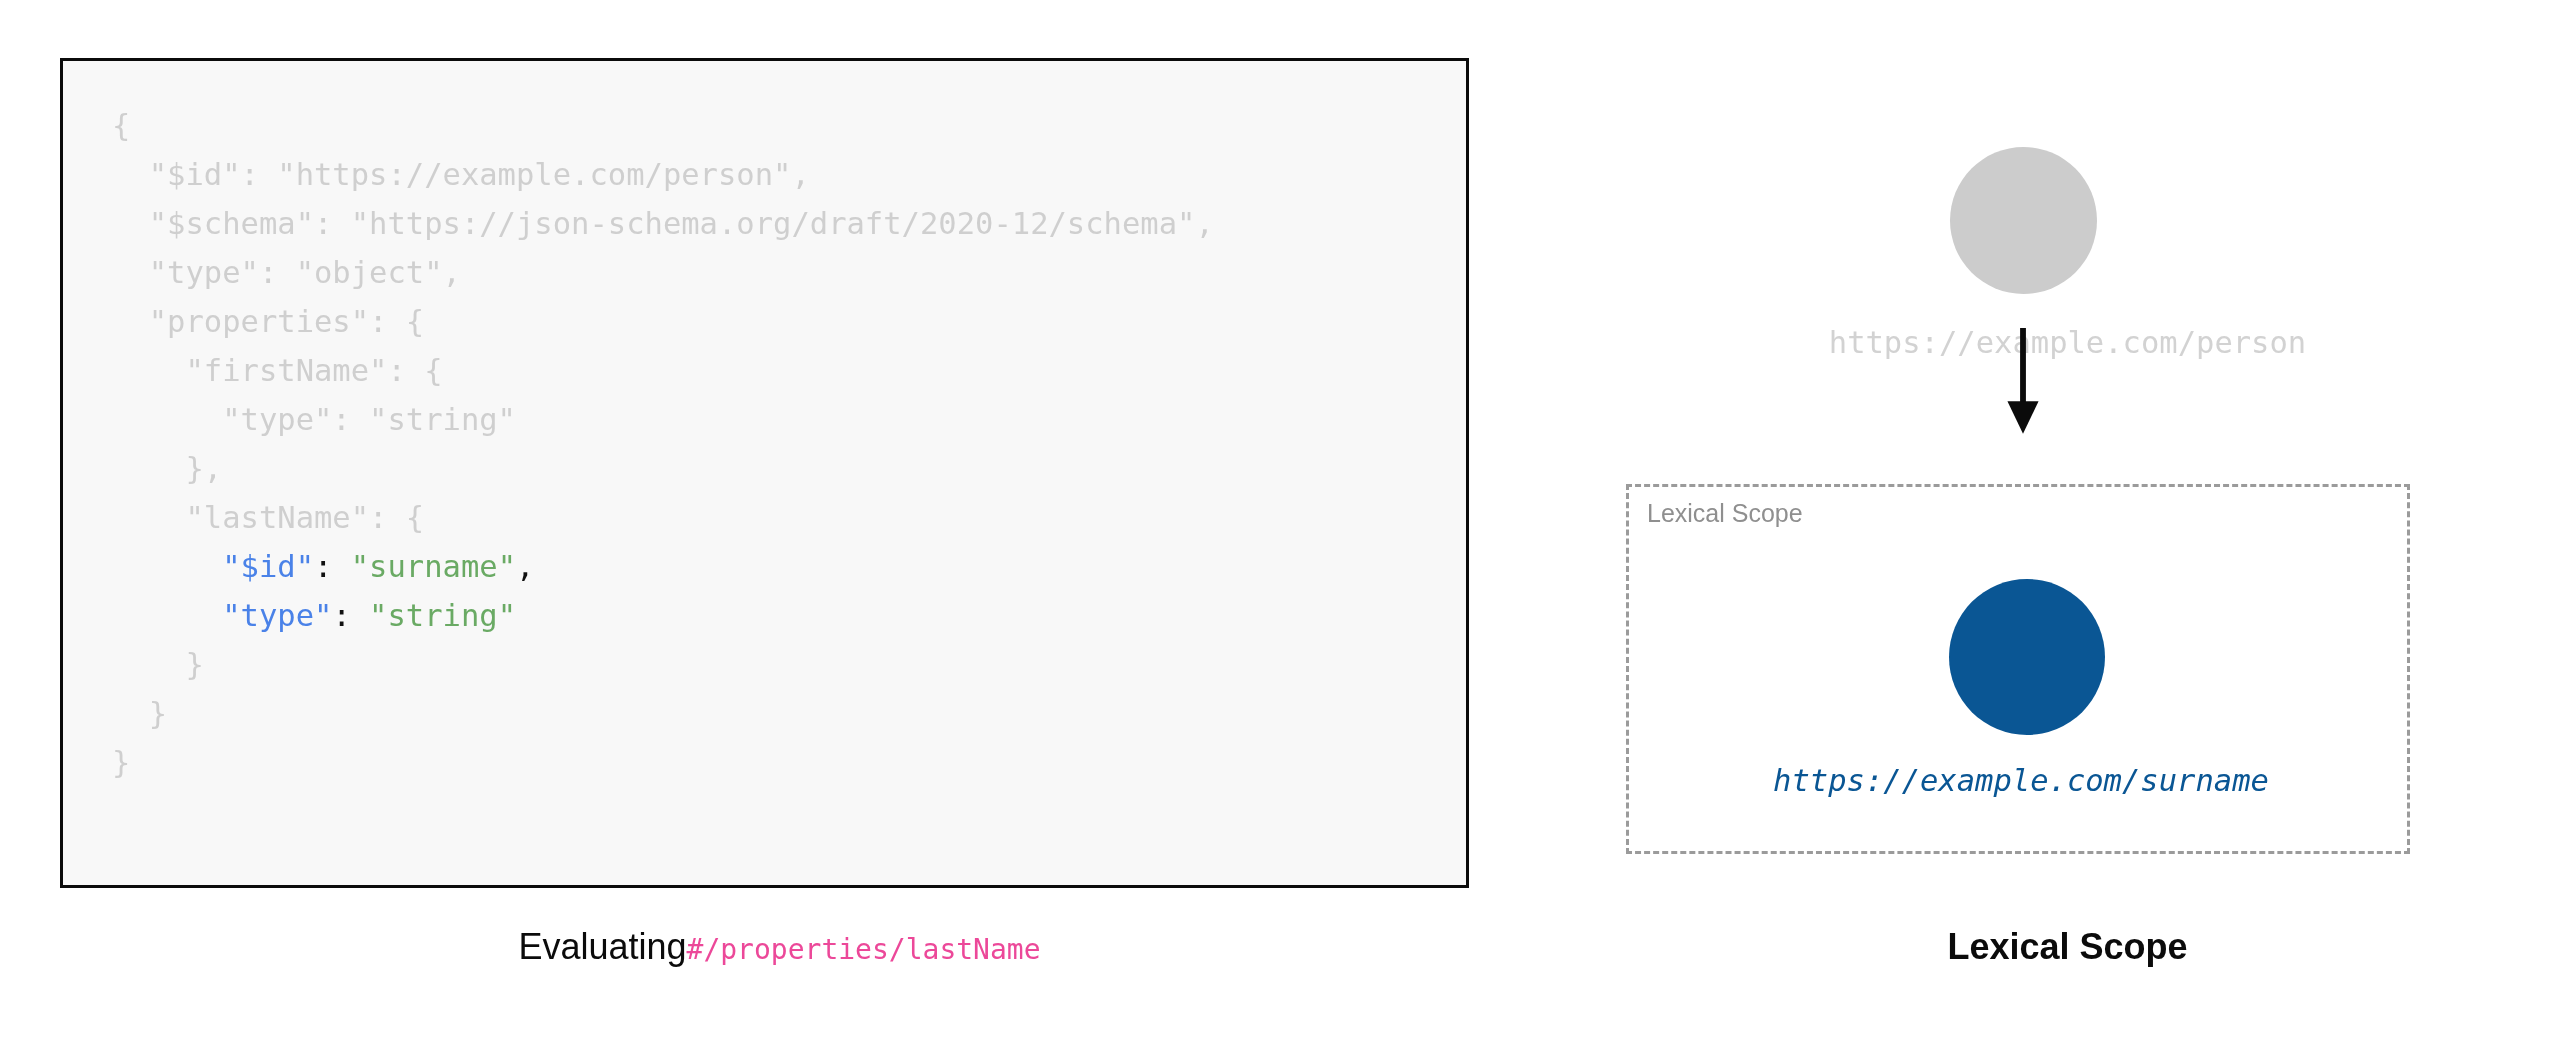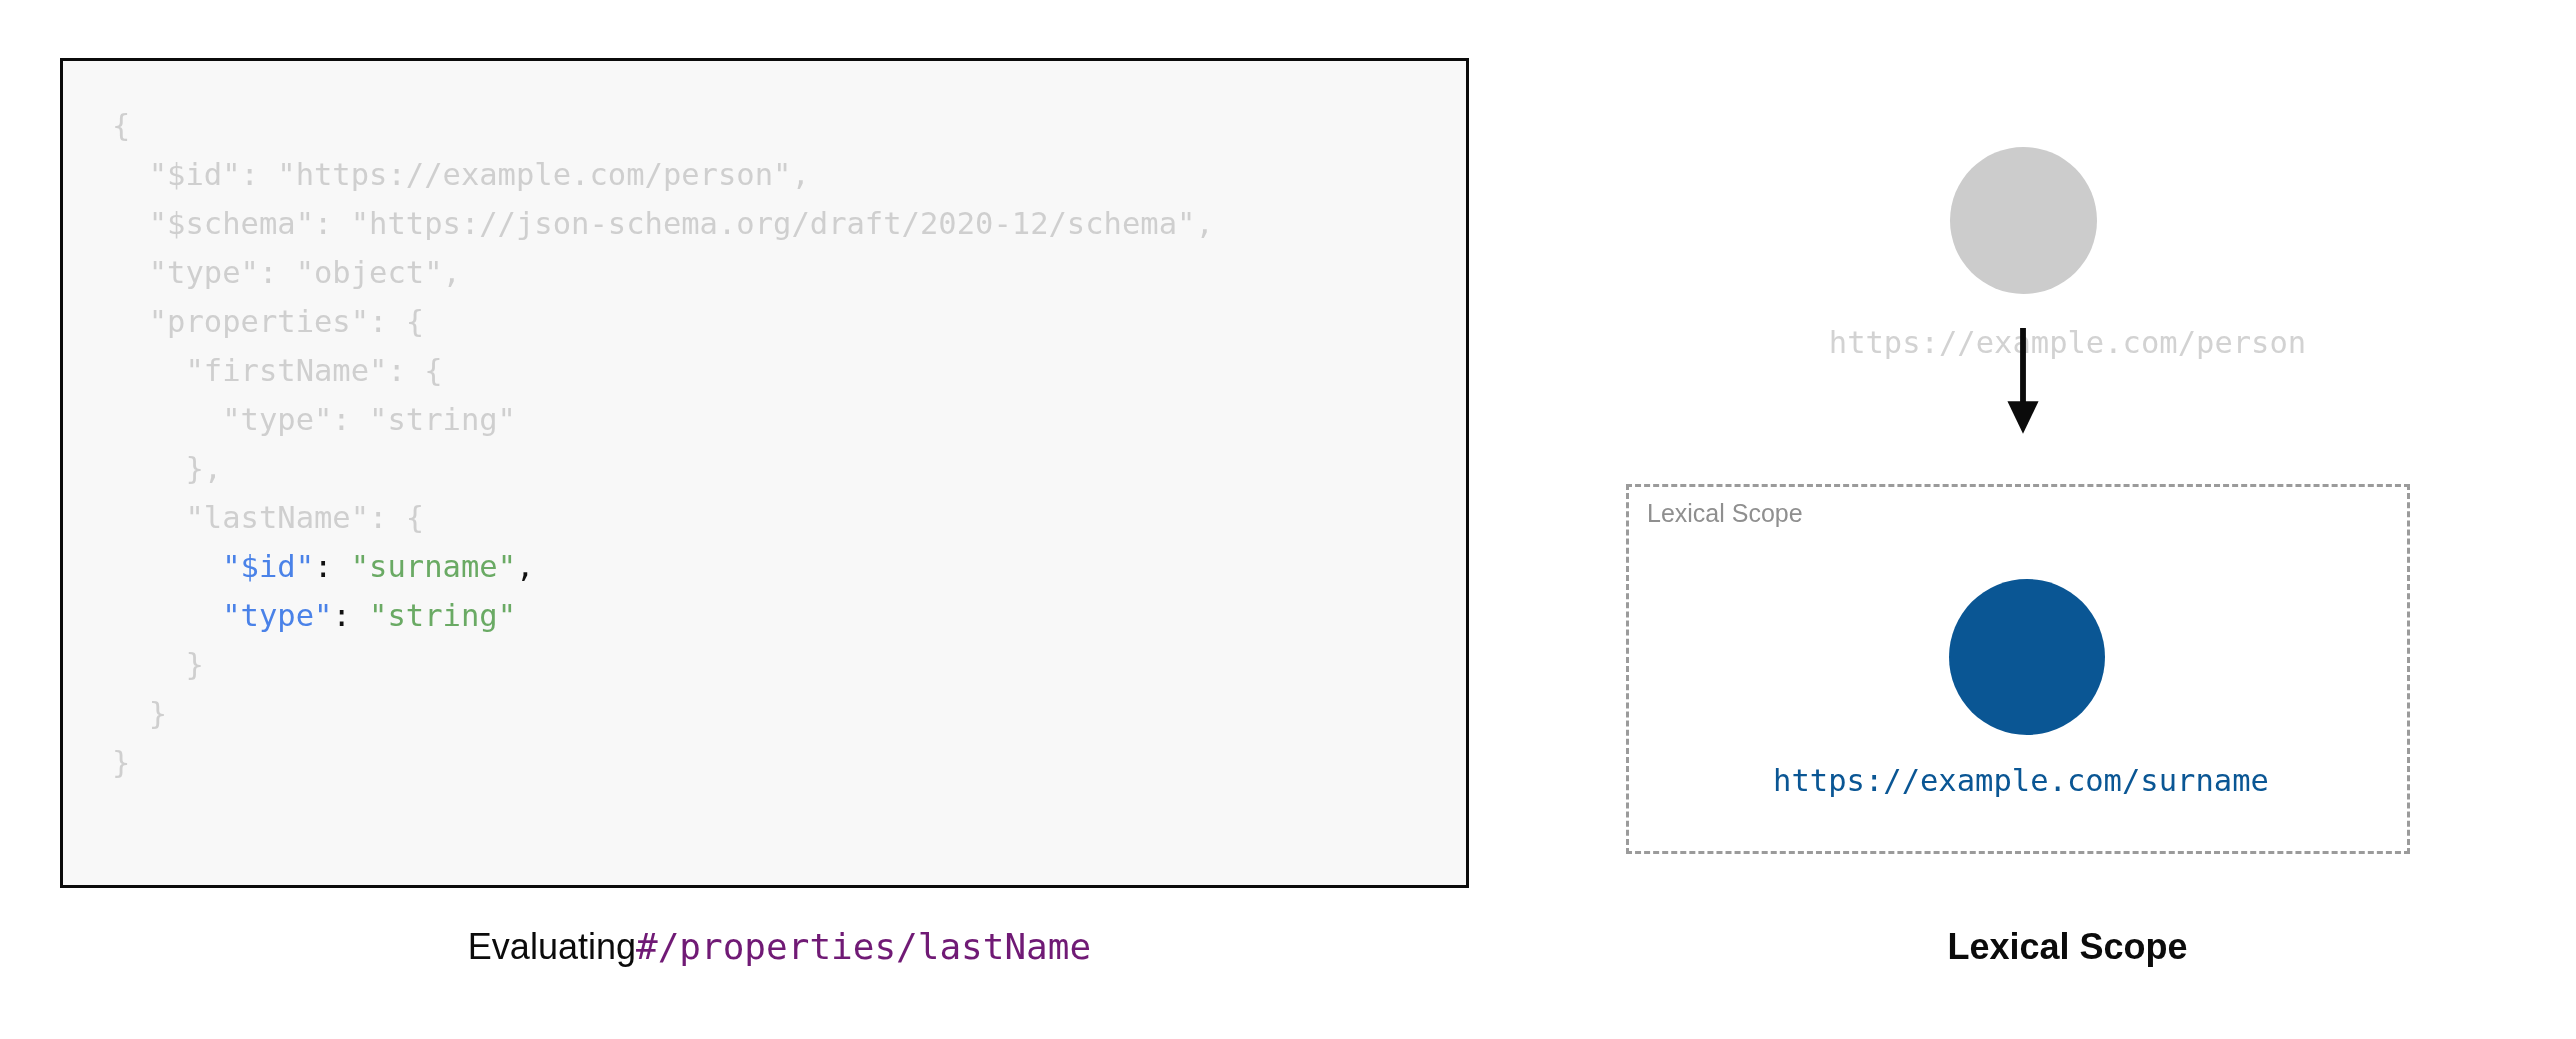--- a/index.html
+++ b/index.html
@@ -64,22 +64,22 @@
     white-space: nowrap;
   }
   .cap-bold {
     font-family: "Liberation Sans", sans-serif;
     font-weight: normal;
     font-size: 36px;
     color: #0b0b0b;
   }
   .cap-mono {
     font-family: "DejaVu Sans Mono", "Liberation Mono", monospace;
-    font-size: 36px;
-    color: #701a75;
+    font-size: 28px;
+    color: #ec4899;
   }
 
   
   #right-panel {
     position: absolute;
     left: 1559px;
     top: 0;
     width: 1017px;
     height: 1039px;
   }
@@ -147,20 +147,21 @@
   #inner-node-label {
     position: absolute;
     left: 0;
     top: 276px;
     width: 784px;
     text-align: center;
     font-family: "DejaVu Sans Mono", "Liberation Mono", monospace;
     font-size: 30.5px;
     color: #0a5694;
     white-space: nowrap;
+    font-style: italic;
   }
 
   #right-caption {
     position: absolute;
     left: 0;
     top: 926px;
     width: 1017px;
     text-align: center;
     font-family: "Liberation Sans", sans-serif;
     font-weight: bold;

